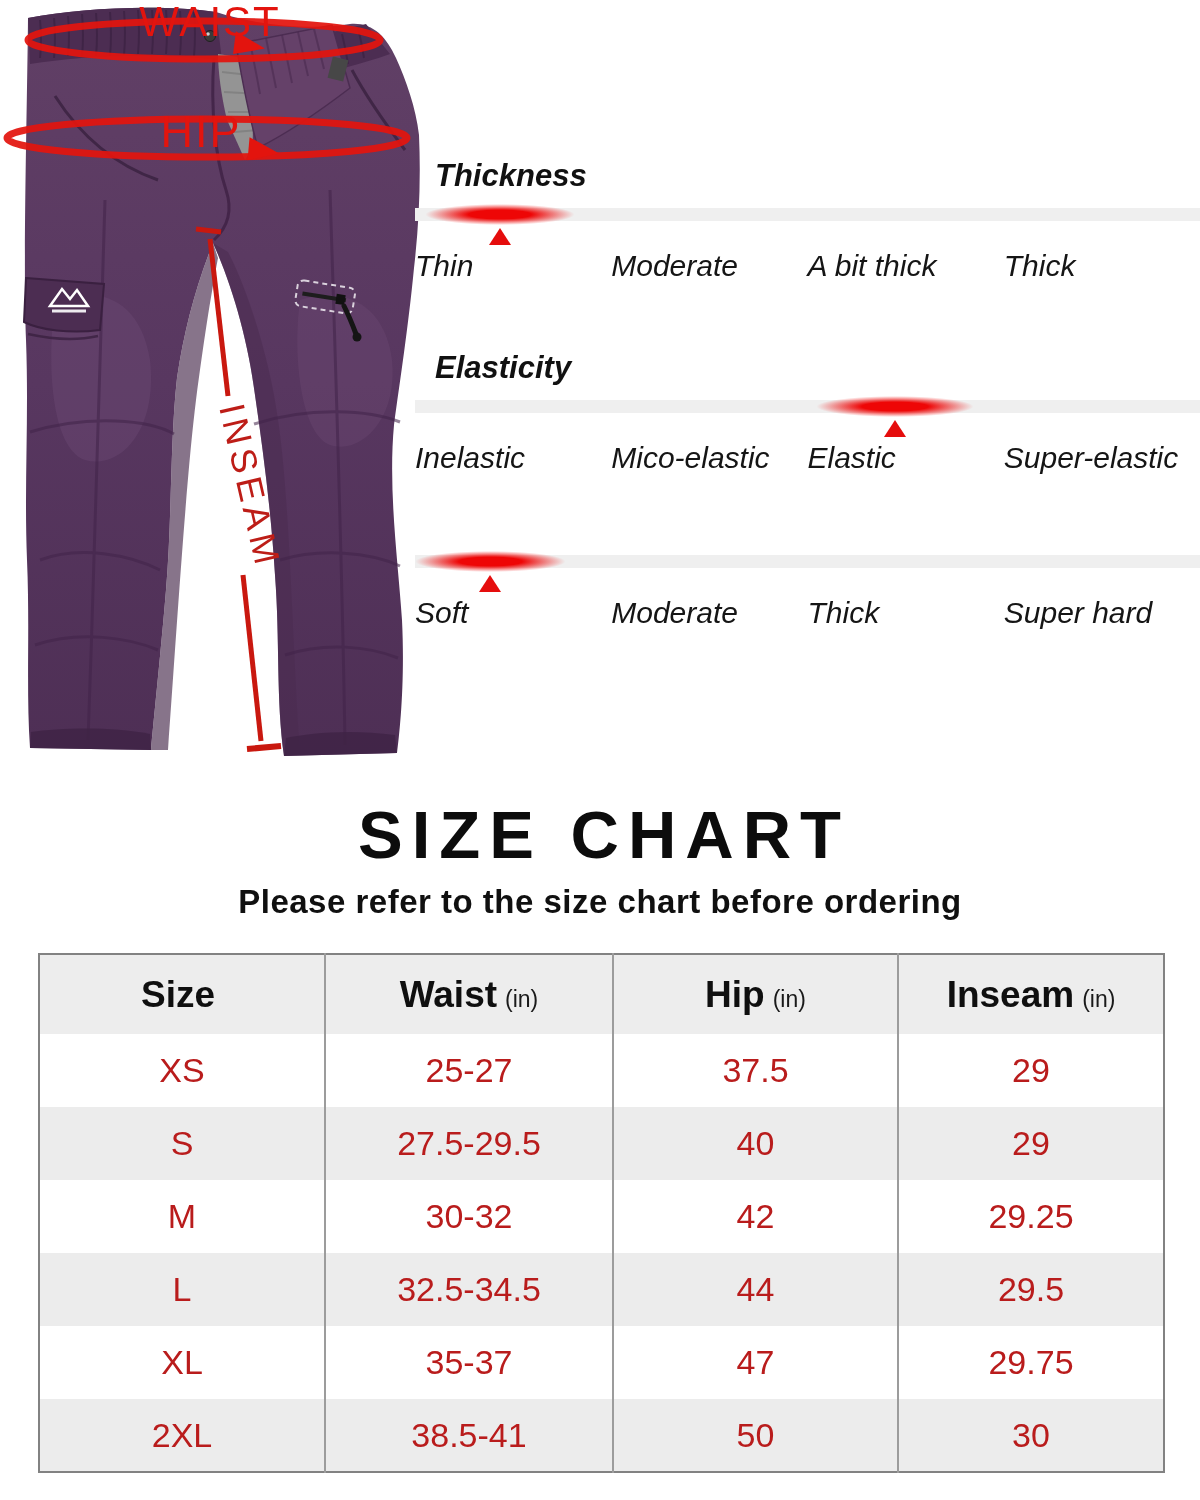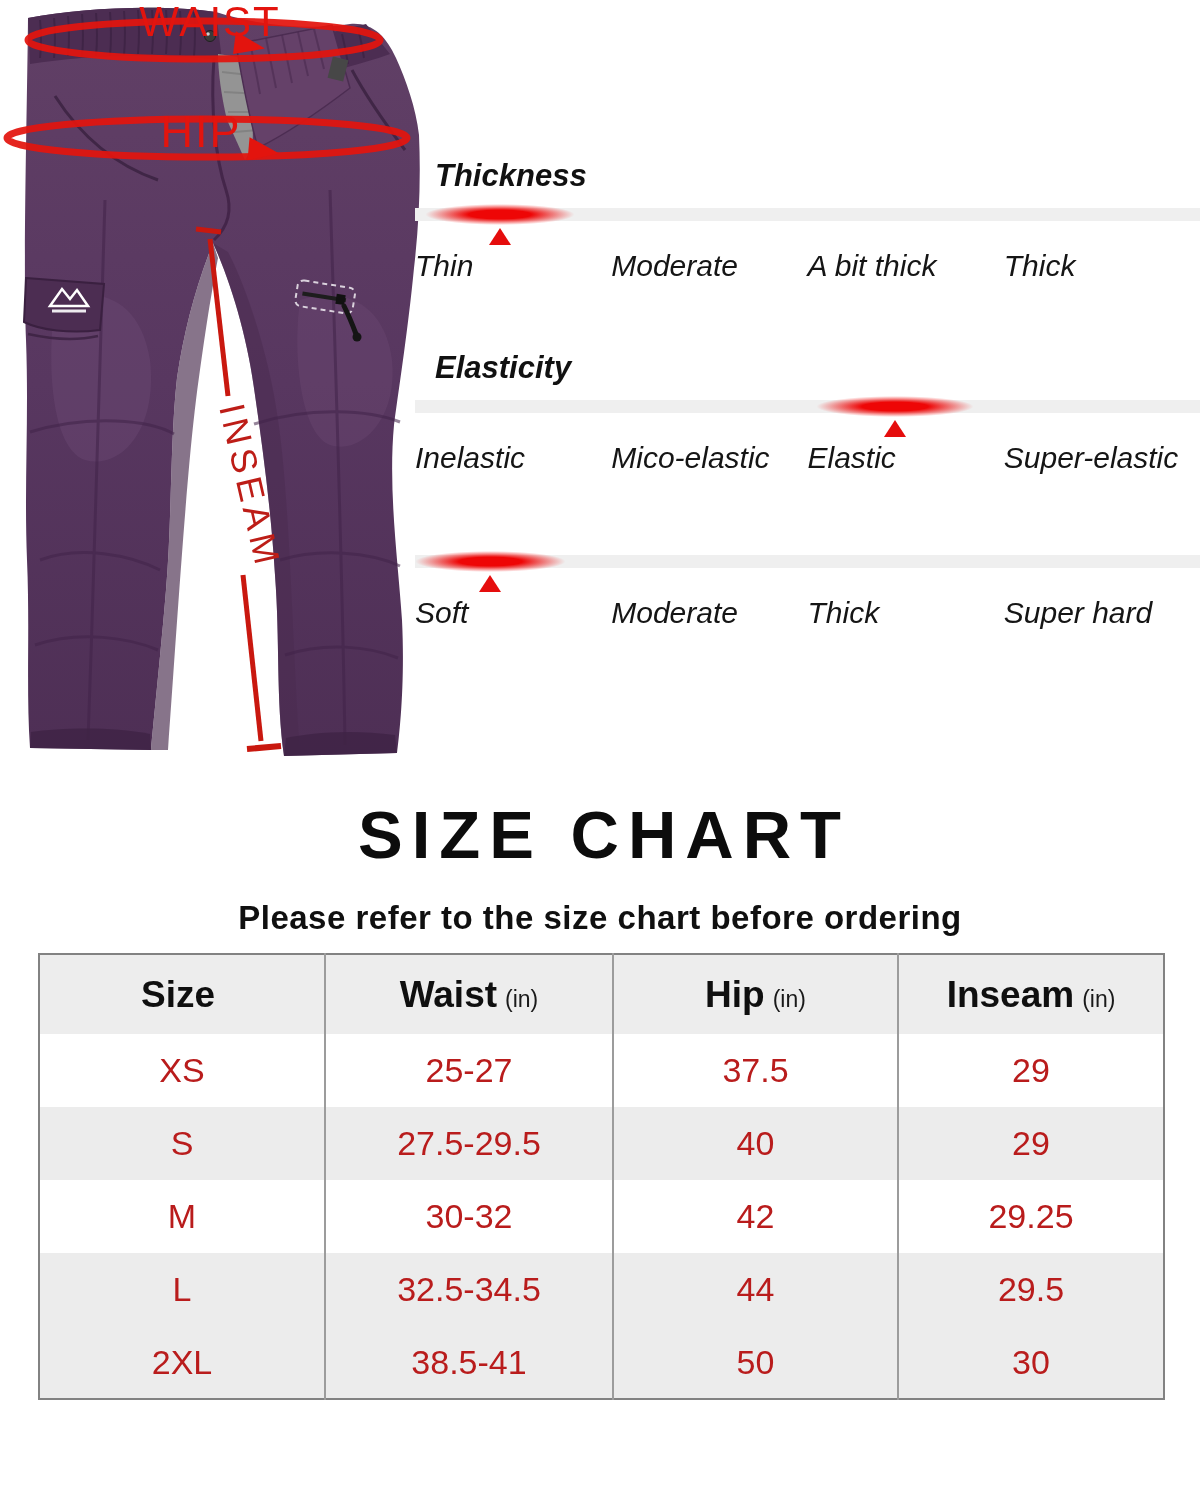--- a/index.html
+++ b/index.html
@@ -20,21 +20,21 @@
   .bar-marker{position:absolute;top:20px;width:0;height:0;transform:translateX(-50%);
               border-left:11px solid transparent;border-right:11px solid transparent;
               border-bottom:17px solid #e50d0d;}
   .scale-labels{display:flex;margin-top:28px;}
   .scale-label{flex:1;text-align:left;font-size:30px;font-style:italic;color:#151515;}
 
   
   .size-title{position:absolute;top:796px;left:4px;width:100%;text-align:center;
               font-size:67px;font-weight:bold;letter-spacing:9px;color:#0c0c0c;}
   .size-subtitle{position:absolute;top:883px;left:0;width:100%;text-align:center;
-                 font-size:33px;font-weight:bold;letter-spacing:0.5px;color:#101010;margin-top:16px;}
+                 font-size:33px;font-weight:bold;letter-spacing:0.5px;color:#101010;}
   table.size-table{position:absolute;left:38px;top:953px;width:1125px;
                    border-collapse:collapse;table-layout:fixed;
                    border:2px solid #828282;}
   .size-table th,.size-table td{border-left:2px solid #9c9c9c;text-align:center;
                    vertical-align:middle;padding:0;}
   .size-table th:first-child,.size-table td:first-child{border-left:none;}
   .size-table thead tr{height:80px;background:#ededed;}
   .size-table tbody tr{height:73px;background:#ffffff;}
   .size-table tbody tr.alt{background:#ececec;}
   .size-table th{font-size:37px;font-weight:bold;color:#0f0f0f;}
@@ -273,20 +273,26 @@
           <td>30-32</td>
           <td>42</td>
           <td>29.25</td>
         </tr>
         <tr class="alt">
           <td>L</td>
           <td>32.5-34.5</td>
           <td>44</td>
           <td>29.5</td>
         </tr>
+        <tr>
+          <td>XL</td>
+          <td>35-37</td>
+          <td>47</td>
+          <td>29.75</td>
+        </tr>
         <tr class="alt">
           <td>2XL</td>
           <td>38.5-41</td>
           <td>50</td>
           <td>30</td>
         </tr>
       </tbody>
   </table>
 
 </div>

